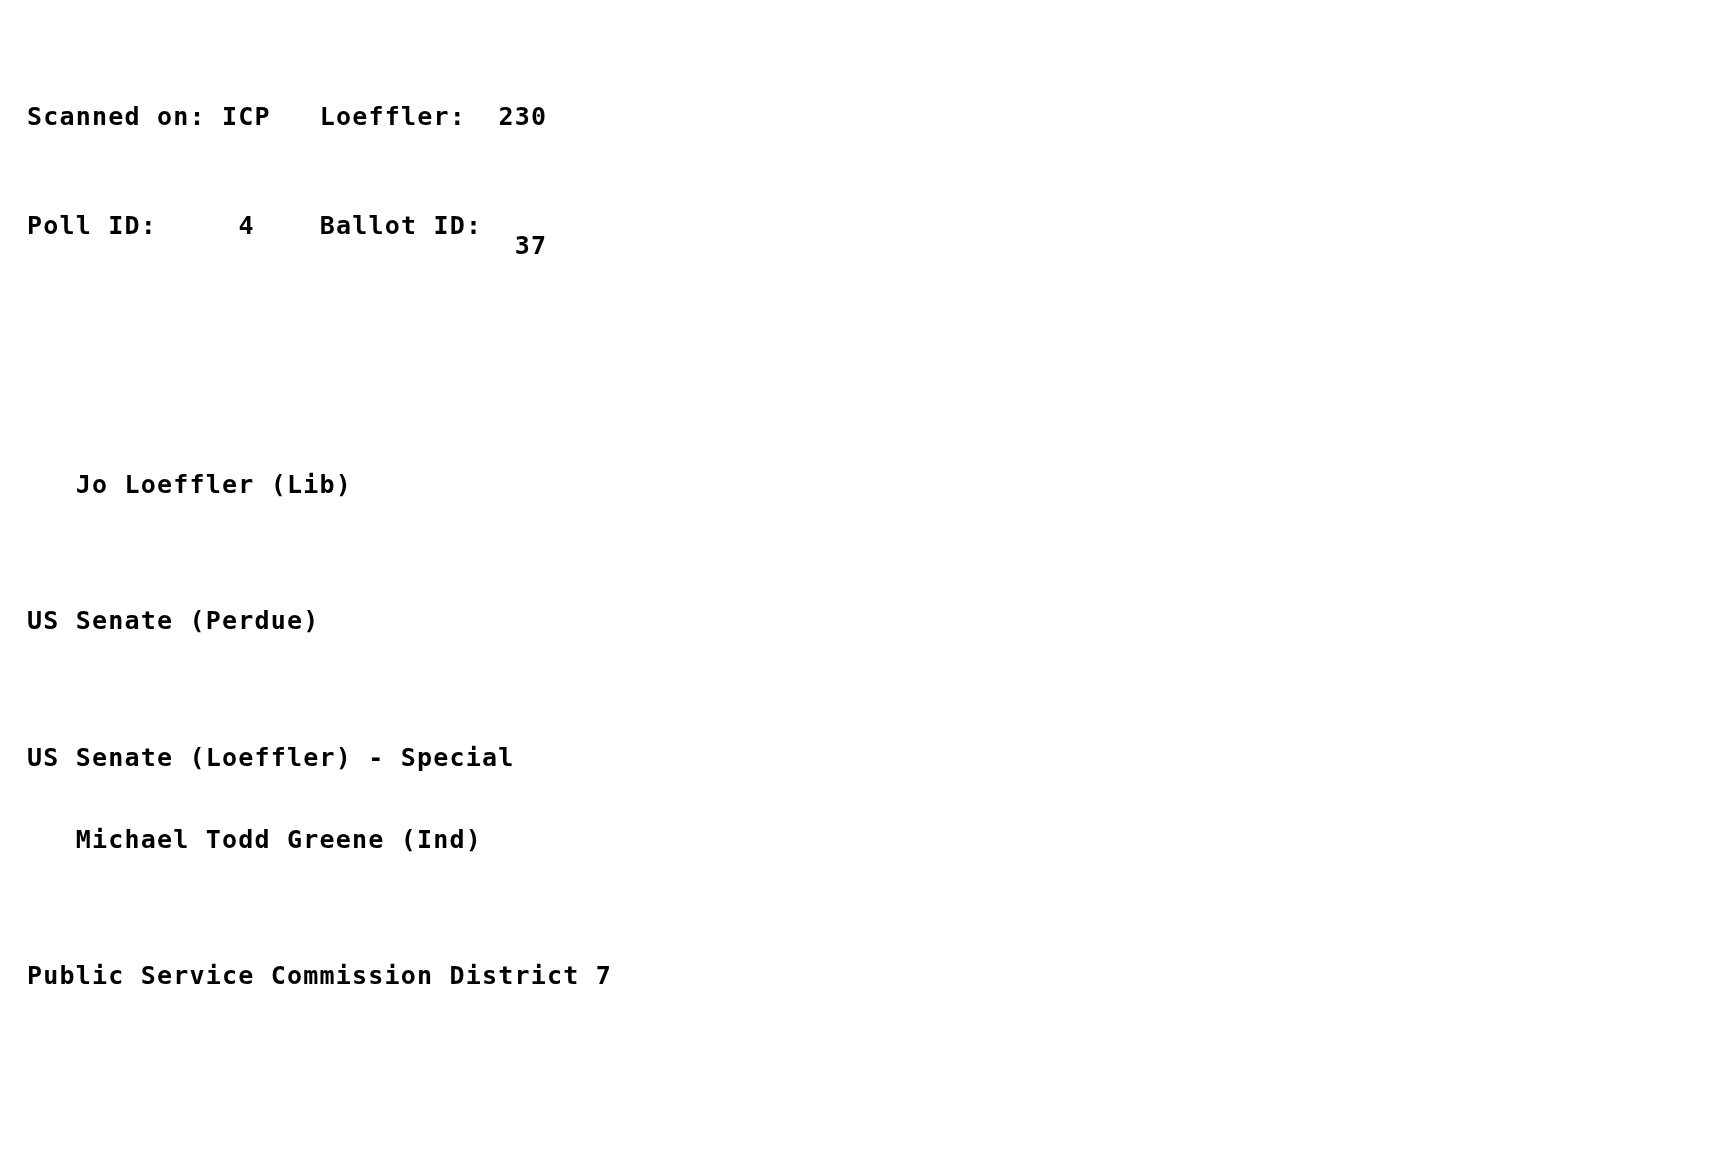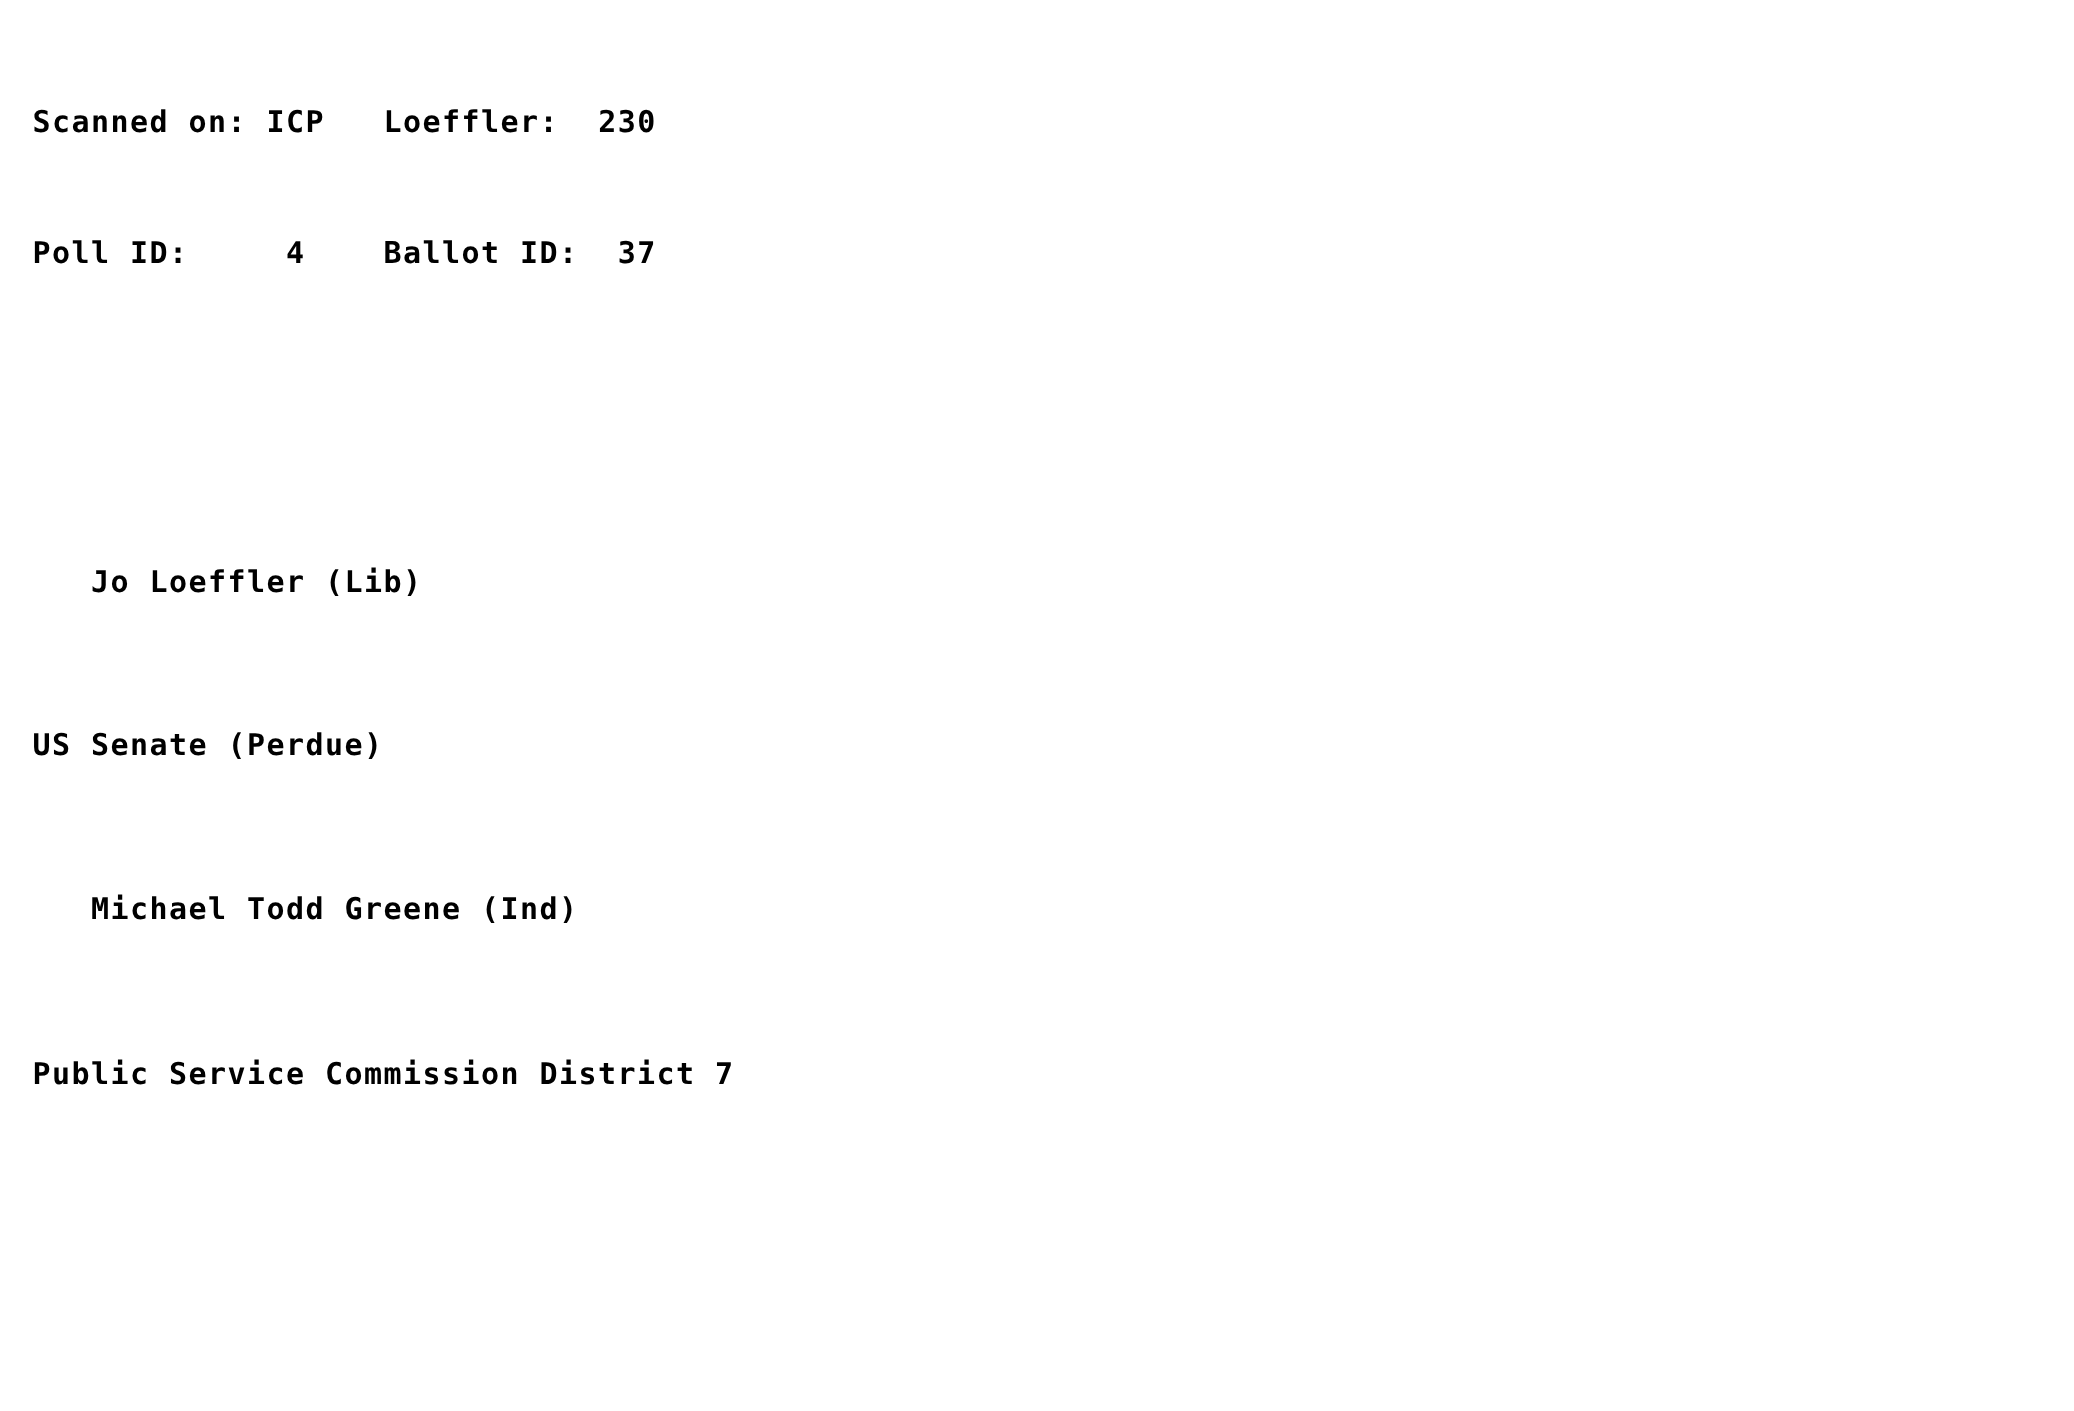--- a/index.html
+++ b/index.html
@@ -28,27 +28,27 @@
     line-height: var(--lh);
     color: #000000;
     padding: 6px 0 0 27px;
     white-space: pre;
   }
   .line {
     height: var(--lh);
     white-space: pre;
   }
   .hline { position: relative; }
-  .hline .f { position: absolute; top: 0; white-space: pre; text-align: center; }
+  .hline .f { position: absolute; top: 15px; white-space: pre; text-align: center; }
   .c0  { left: 0; }
   .c12 { left: calc(var(--cw) * 12); }
   .c13 { left: calc(var(--cw) * 13); }
   .c18 { left: calc(var(--cw) * 18); }
   .c29 { left: calc(var(--cw) * 29); }
-  .c30 { left: calc(var(--cw) * 30); }
+  .c30 { left: calc(var(--cw) * 30); margin-top: 20px; }
   .choice { padding-left: calc(var(--cw) * 3); }
 </style>
 </head>
 <body>
 
 <div class="screen">
   <div class="tape">
 
     <div class="line hline">
       <span class="f c0">Scanned on:</span>
@@ -64,20 +64,21 @@
       <span class="f c30">37</span>
     </div>
 
     <div class="line"></div>
 
     <div>
       <div class="line choice">Jo Loeffler (Lib)</div>
     </div><div>
       <div class="line contest">US Senate (Perdue)</div>
     </div><div>
+      <div class="line contest">US Senate (Loeffler) - Special</div>
       <div class="line choice">Michael Todd Greene (Ind)</div>
     </div><div>
       <div class="line contest">Public Service Commission District 7</div>
       
     </div>
 
   </div>
 </div>
 
 </body></html>

